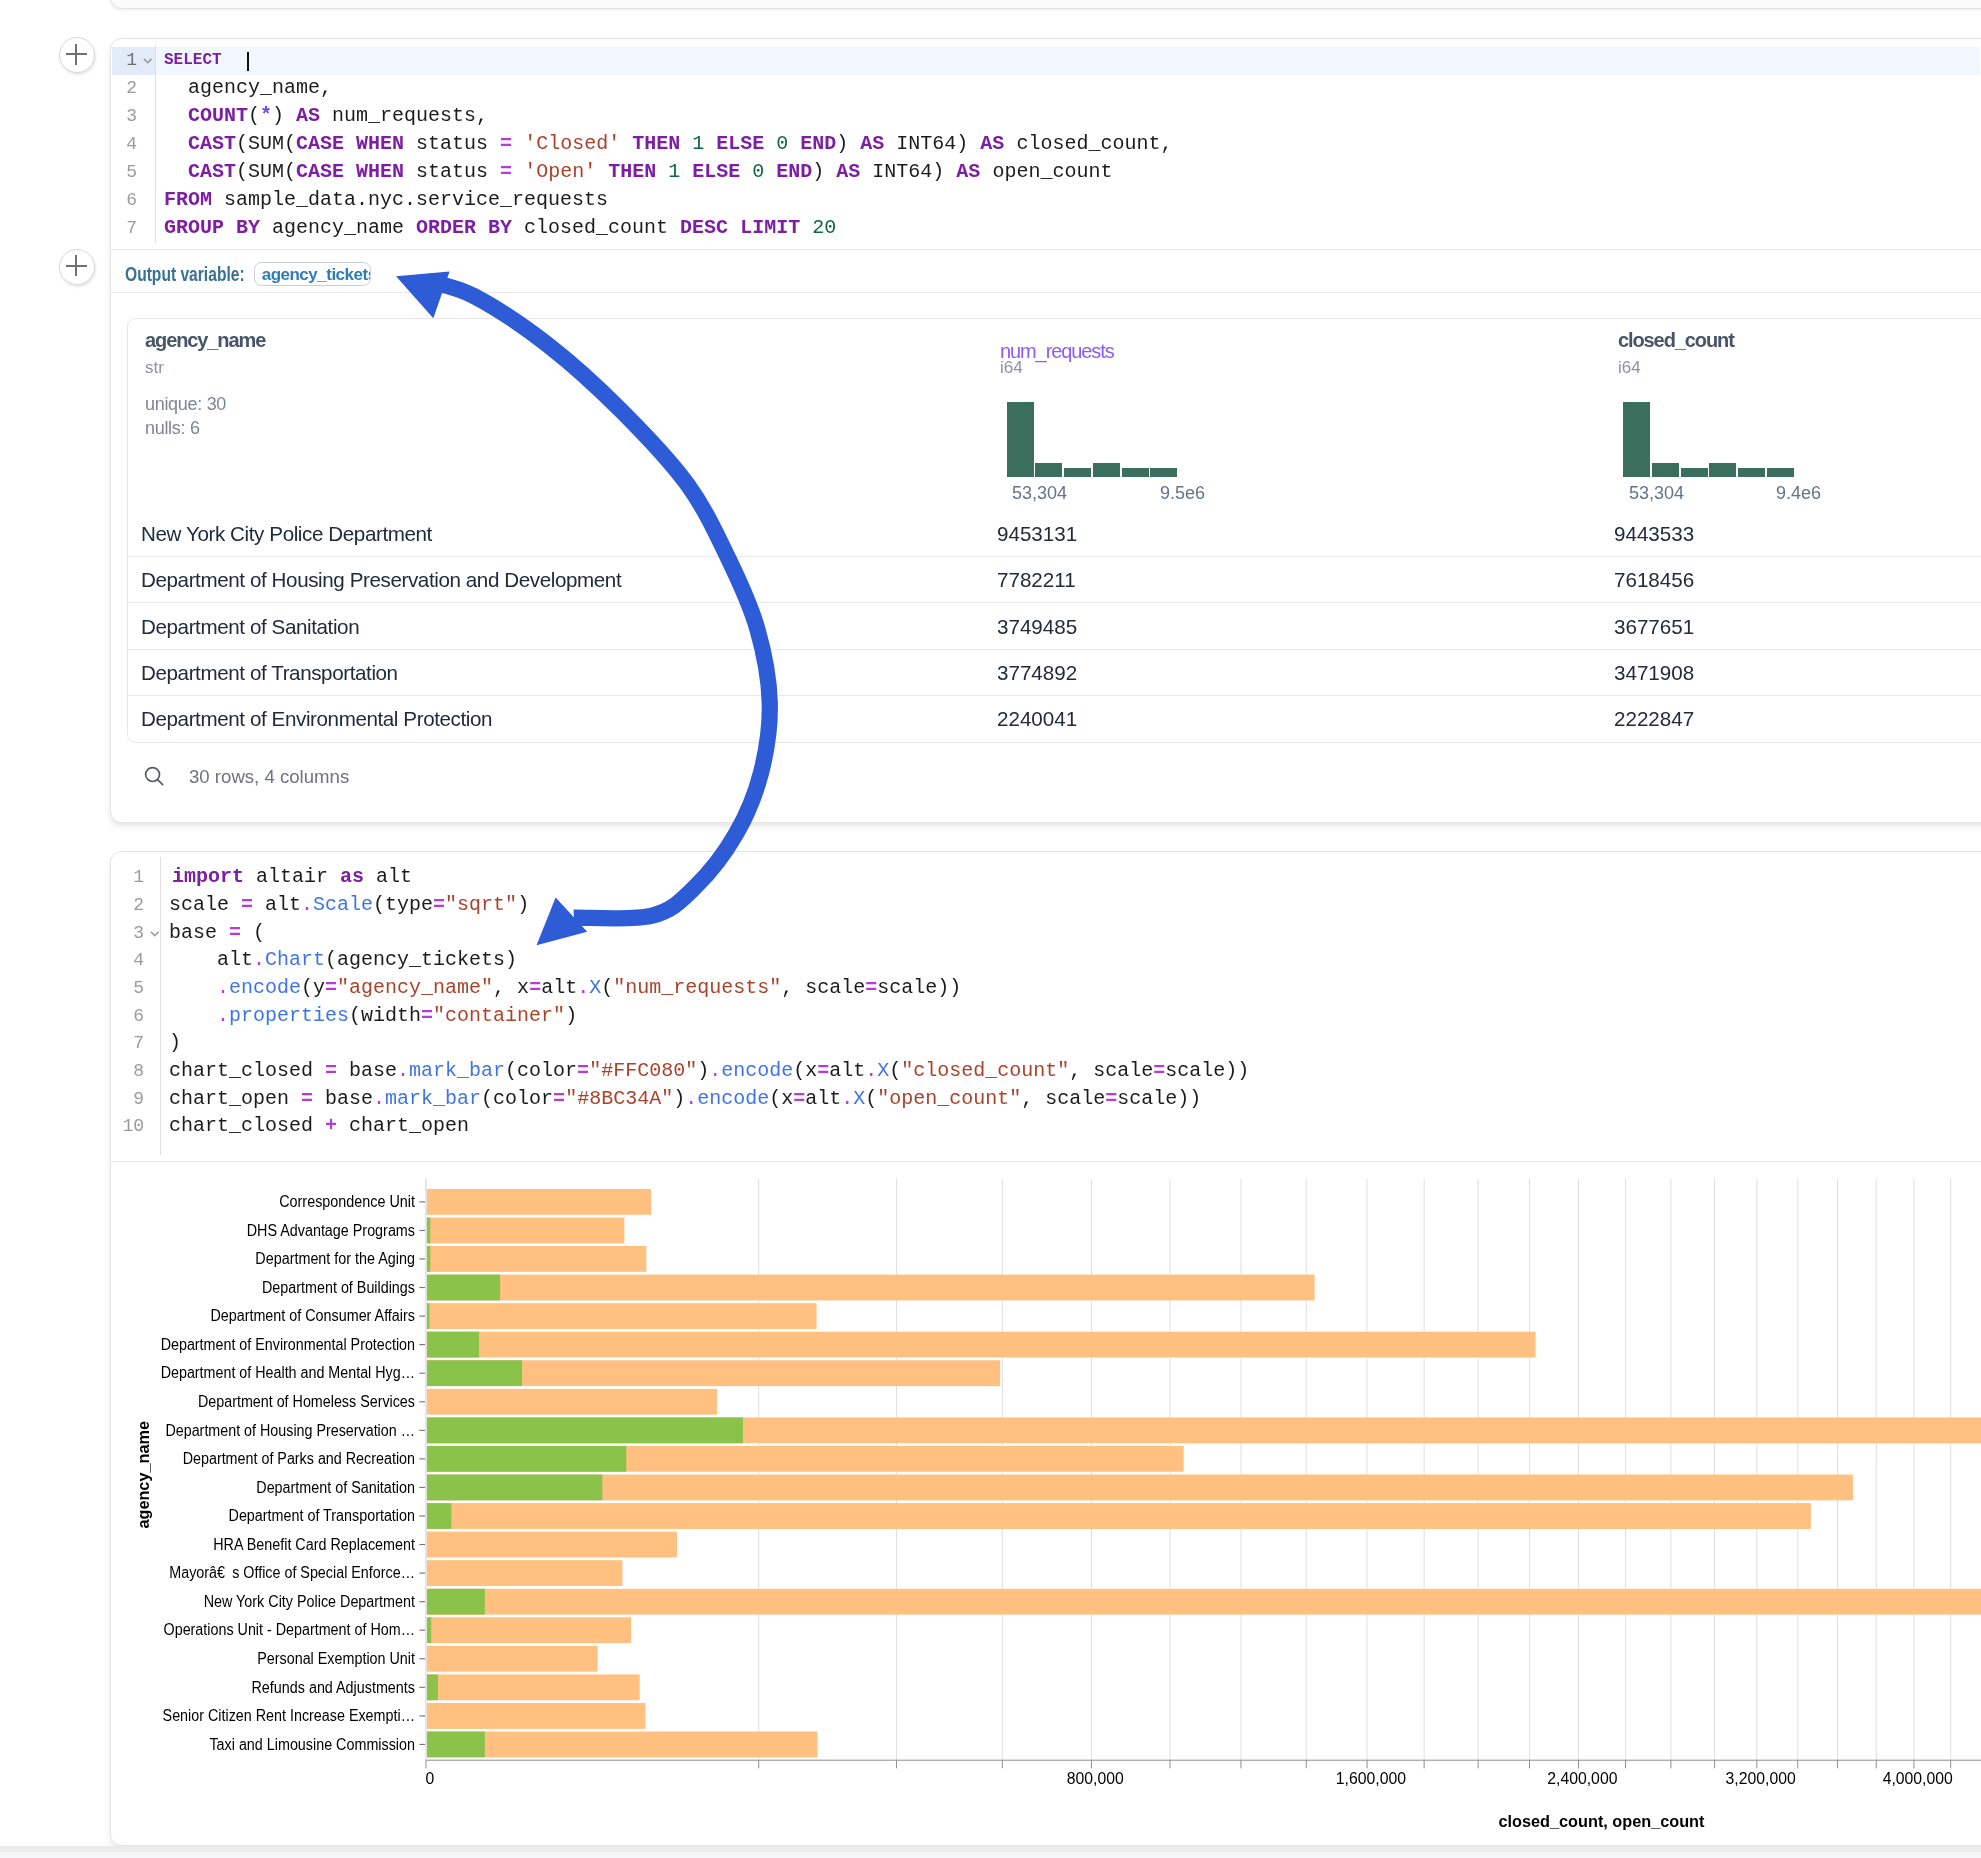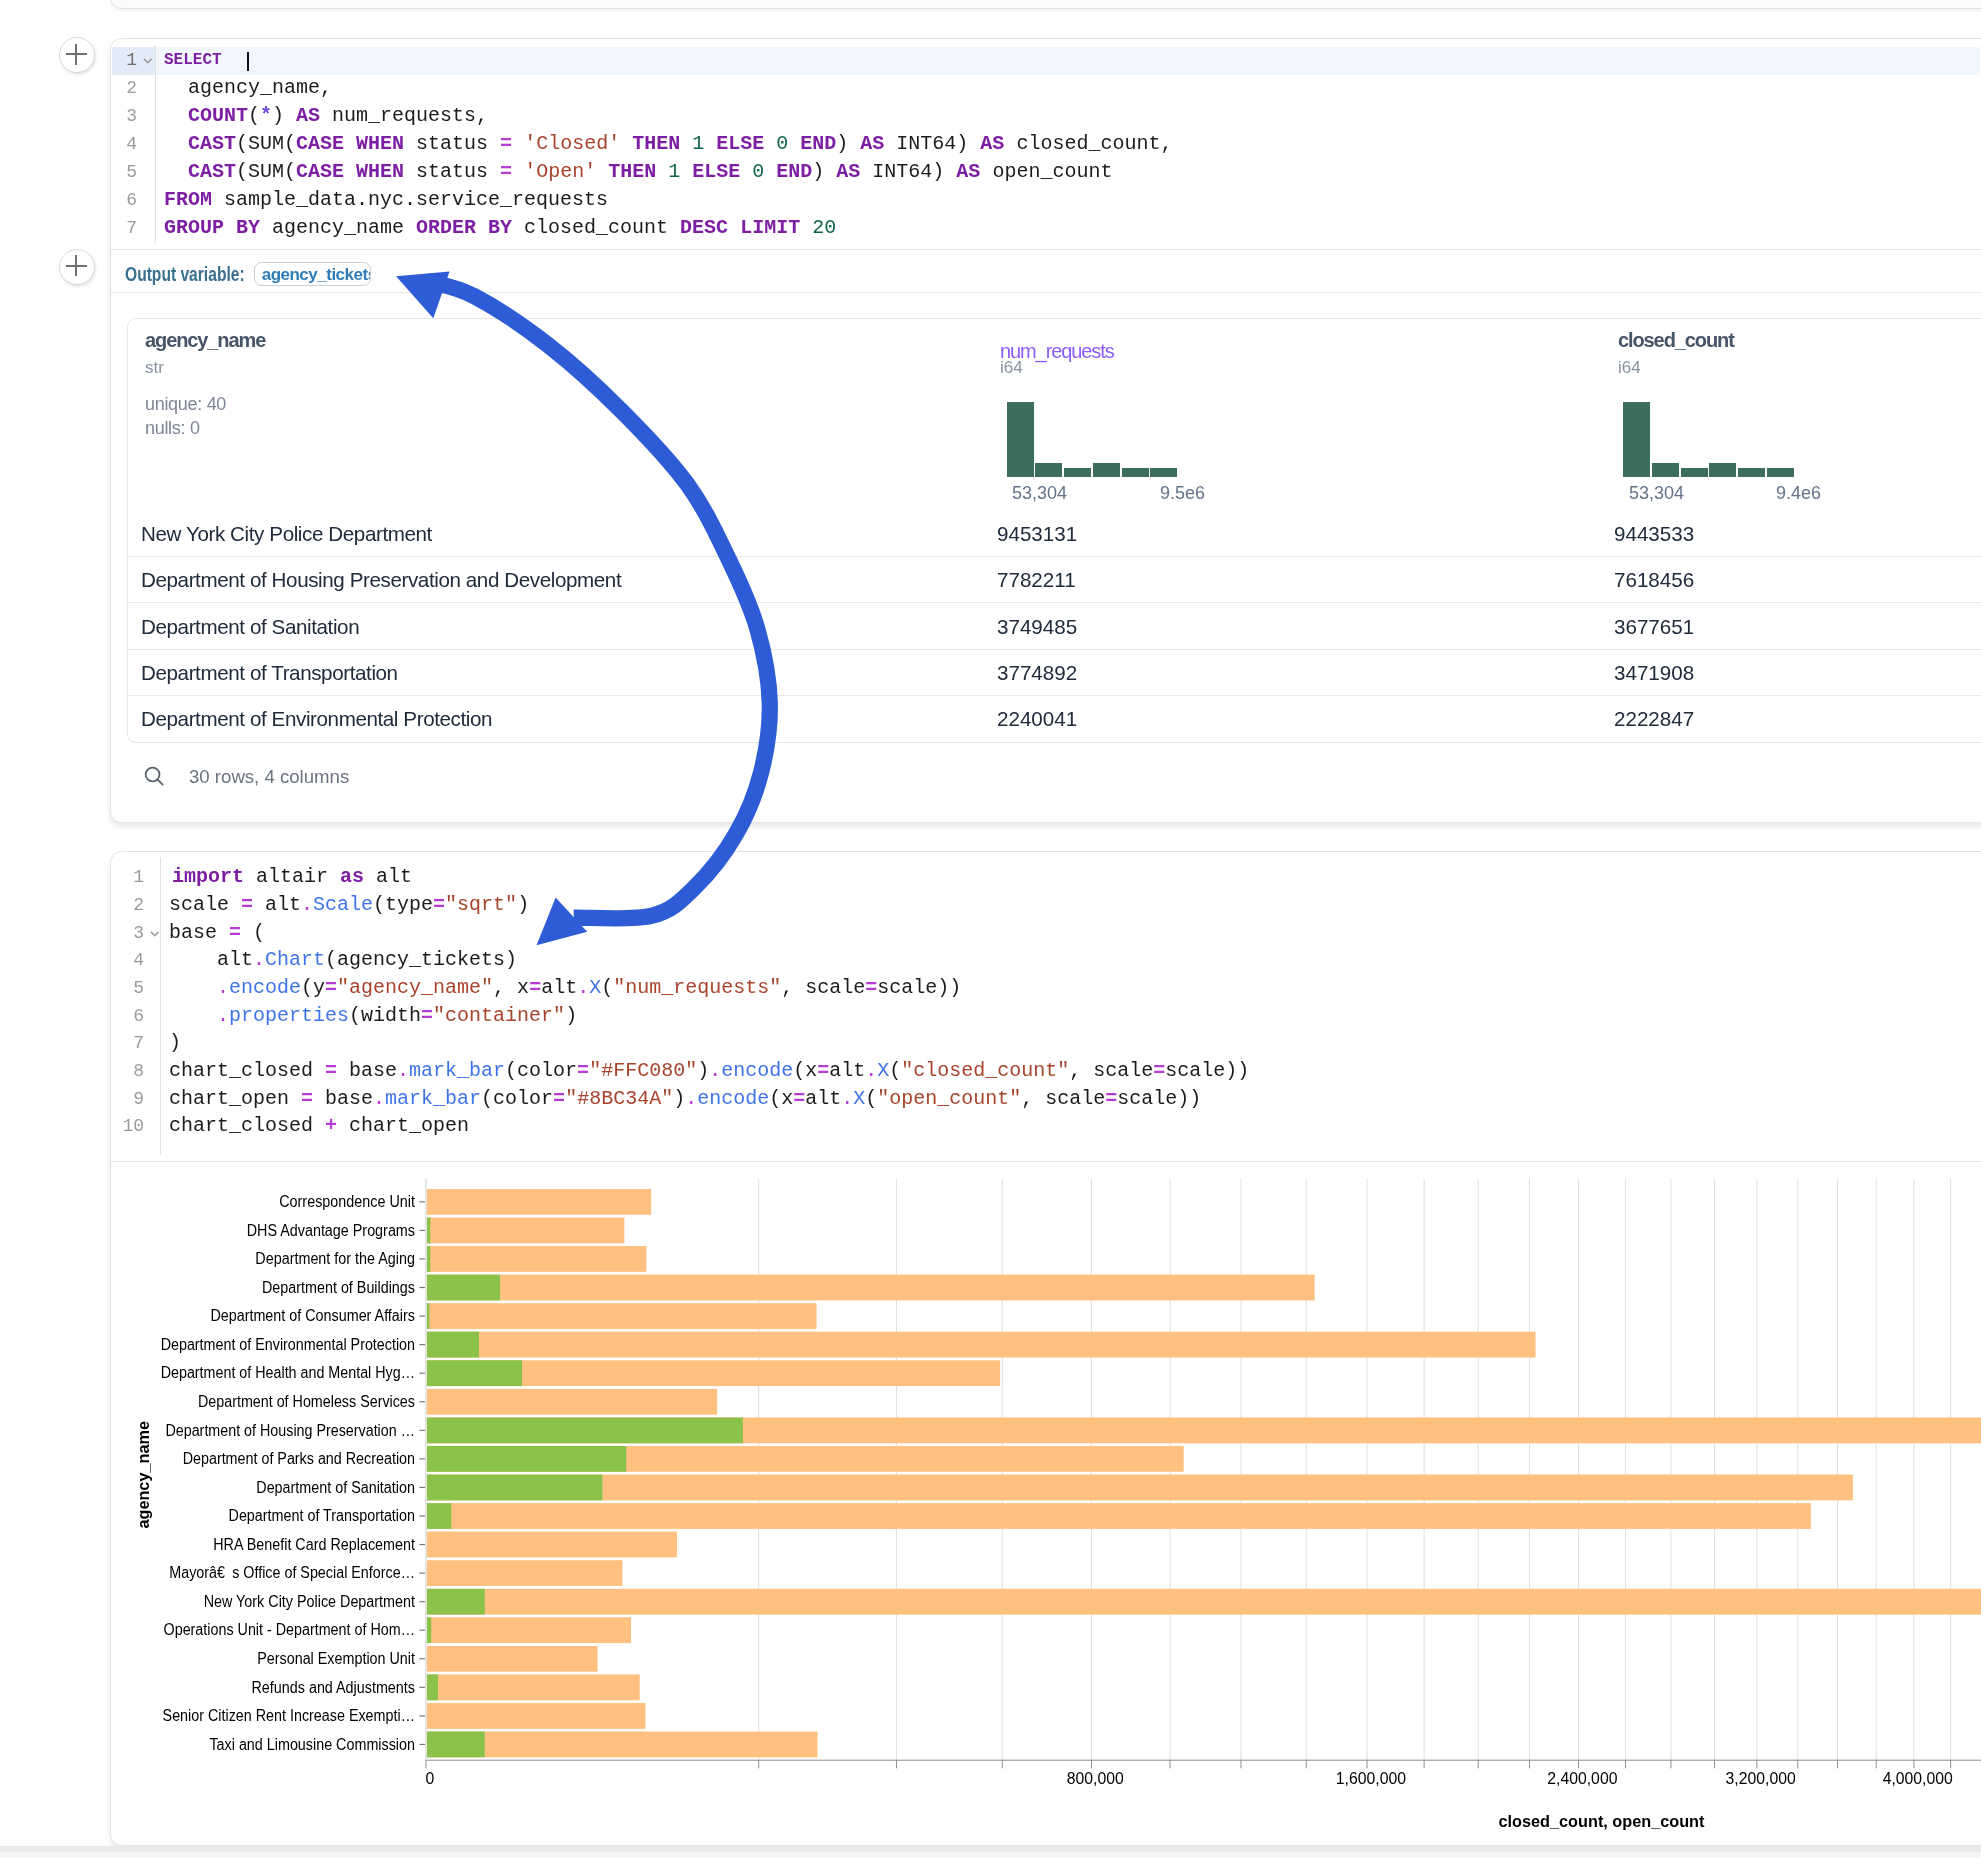--- a/index.html
+++ b/index.html
@@ -39,22 +39,22 @@
     <polyline points="2,2 6,6 10,2" fill="none" stroke="#9a9a9a" stroke-width="1.6"></polyline>
   </svg>
 <div style="position:absolute;left:247px;top:52px;width:1.9px;height:19px;background:#111;"></div>
 <div class="hline" style="left:111px;top:249px;width:1871px;"></div>
 <div style="position:absolute;left:125px;top:264px;height:21px;line-height:21px;font-size:20px;font-weight:700;color:#3a7090;transform:scaleX(0.78);transform-origin:0 0;white-space:nowrap;">Output variable:</div>
 <div style="position:absolute;left:254px;top:262px;width:108px;height:22px;border:1.4px solid #c9cfd6;border-radius:7.6px;overflow:hidden;padding-left:6.7px;font-size:17px;font-weight:700;color:#2e7cb8;line-height:23px;white-space:nowrap;letter-spacing:-0.5px;">agency_tickets</div>
 <div class="hline" style="left:111px;top:292px;width:1871px;"></div>
 <div style="position:absolute;left:127px;top:318px;width:1869px;height:423px;border:1.4px solid #e7e7ea;border-radius:8.6px;"></div>
 <div style="position:absolute;left:145px;top:329px;width:382px;font-size:20px;font-weight:700;letter-spacing:-1.1px;color:#475569;white-space:nowrap;">agency_name</div>
 <div style="position:absolute;left:145px;top:358px;width:382px;font-size:17px;color:#8a93a2;white-space:nowrap;">str</div>
-<div style="position:absolute;left:145px;top:394px;width:382px;font-size:18px;letter-spacing:-0.3px;color:#7d8694;white-space:nowrap;">unique: 40</div>
-<div style="position:absolute;left:145px;top:418px;width:382px;font-size:18px;letter-spacing:-0.3px;color:#7d8694;white-space:nowrap;">nulls: 0</div>
+<div style="position:absolute;left:145px;top:394px;width:382px;font-size:18px;letter-spacing:-0.3px;color:#7d8694;white-space:nowrap;">unique: 30</div>
+<div style="position:absolute;left:145px;top:418px;width:382px;font-size:18px;letter-spacing:-0.3px;color:#7d8694;white-space:nowrap;">nulls: 6</div>
 <div style="position:absolute;left:1000px;top:340px;width:382px;font-size:20px;font-weight:400;letter-spacing:-1.1px;color:#8b5cf6;white-space:nowrap;">num_requests</div>
 <div style="position:absolute;left:1000px;top:358px;width:382px;font-size:17px;color:#8a93a2;white-space:nowrap;">i64</div>
 <div style="position:absolute;left:1618px;top:329px;width:382px;font-size:20px;font-weight:700;letter-spacing:-1.1px;color:#475569;white-space:nowrap;">closed_count</div>
 <div style="position:absolute;left:1618px;top:358px;width:382px;font-size:17px;color:#8a93a2;white-space:nowrap;">i64</div>
 <div style="position:absolute;left:1007px;top:402px;width:27px;height:75px;background:#3c6e5e;"></div>
 <div style="position:absolute;left:1035px;top:463px;width:27px;height:13.8px;background:#3c6e5e;"></div>
 <div style="position:absolute;left:1064px;top:468px;width:27px;height:8.5px;background:#3c6e5e;"></div>
 <div style="position:absolute;left:1093px;top:463px;width:27px;height:13.8px;background:#3c6e5e;"></div>
 <div style="position:absolute;left:1122px;top:468px;width:27px;height:8.5px;background:#3c6e5e;"></div>
 <div style="position:absolute;left:1150px;top:468px;width:27px;height:9px;background:#3c6e5e;"></div>

